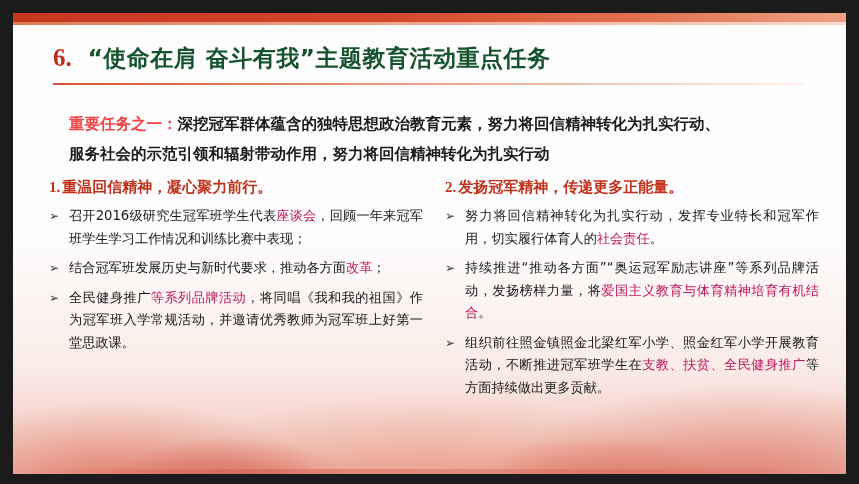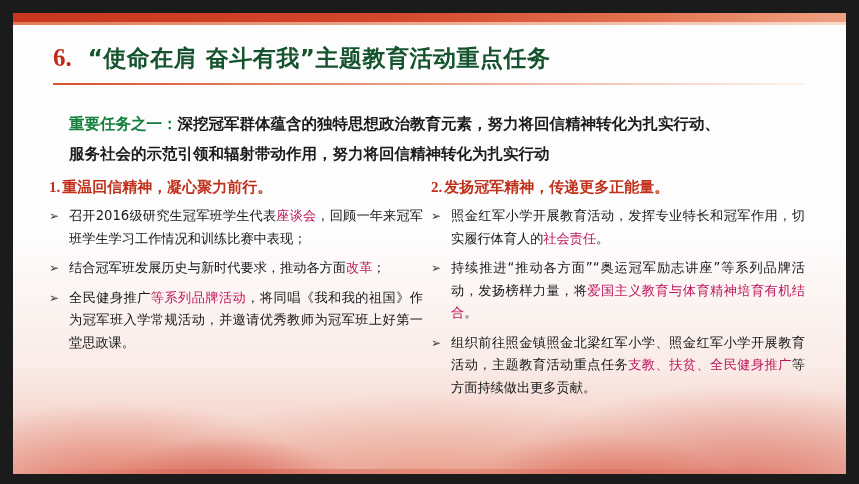--- a/index.html
+++ b/index.html
@@ -113,31 +113,31 @@
     padding: 8px 10px 10px 10px;
   }
   .task-line {
     font-family: "DejaVu Sans", sans-serif;
     font-size: 15.5px;
     line-height: 30px;
     color: #1b1b1b;
     font-weight: bold;
   }
   .task-label {
-    color: #15803d;
+    color: #ef4444;
     font-weight: bold;
   }
 
   
   .cols {
     position: absolute;
     left: 36px; top: 165px;
     width: 770px;
     display: flex;
-    gap: 8px;
+    gap: 22px;
   }
   .col {
     width: 374px;
   }
   .col-head {
     font-family: "DejaVu Sans", sans-serif;
     font-size: 15px;
     font-weight: bold;
     color: #c0301a;
     margin-bottom: 8px;
@@ -229,29 +229,29 @@
         </ul>
       </div>
 
       <div class="col">
         <div class="col-head">
           <span class="cnum">2.</span><span>发扬冠军精神，传递更多正能量。</span>
         </div>
         <ul class="bullets">
           <li>
             <span class="mk">➢</span>
-            <span>照金红军小学开展教育活动，发挥专业特长和冠军作用，切实履行体育人的</span><span class="hl">社会责任</span><span>。</span>
+            <span>努力将回信精神转化为扎实行动，发挥专业特长和冠军作用，切实履行体育人的</span><span class="hl">社会责任</span><span>。</span>
           </li>
           <li>
             <span class="mk">➢</span>
             <span>持续推进“推动各方面”“奥运冠军励志讲座”等系列品牌活动，发扬榜样力量，将</span><span class="hl">爱国主义教育与体育精神培育有机结合</span><span>。</span>
           </li>
           <li>
             <span class="mk">➢</span>
-            <span>组织前往照金镇照金北梁红军小学、照金红军小学开展教育活动，主题教育活动重点任务</span><span class="hl">支教、扶贫、全民健身推广</span><span>等方面持续做出更多贡献。</span>
+            <span>组织前往照金镇照金北梁红军小学、照金红军小学开展教育活动，不断推进冠军班学生在</span><span class="hl">支教、扶贫、全民健身推广</span><span>等方面持续做出更多贡献。</span>
           </li>
         </ul>
       </div>
     </div>
 
     <div class="bottom-strip"></div>
   </div>
 </div>
 
 </body></html>

